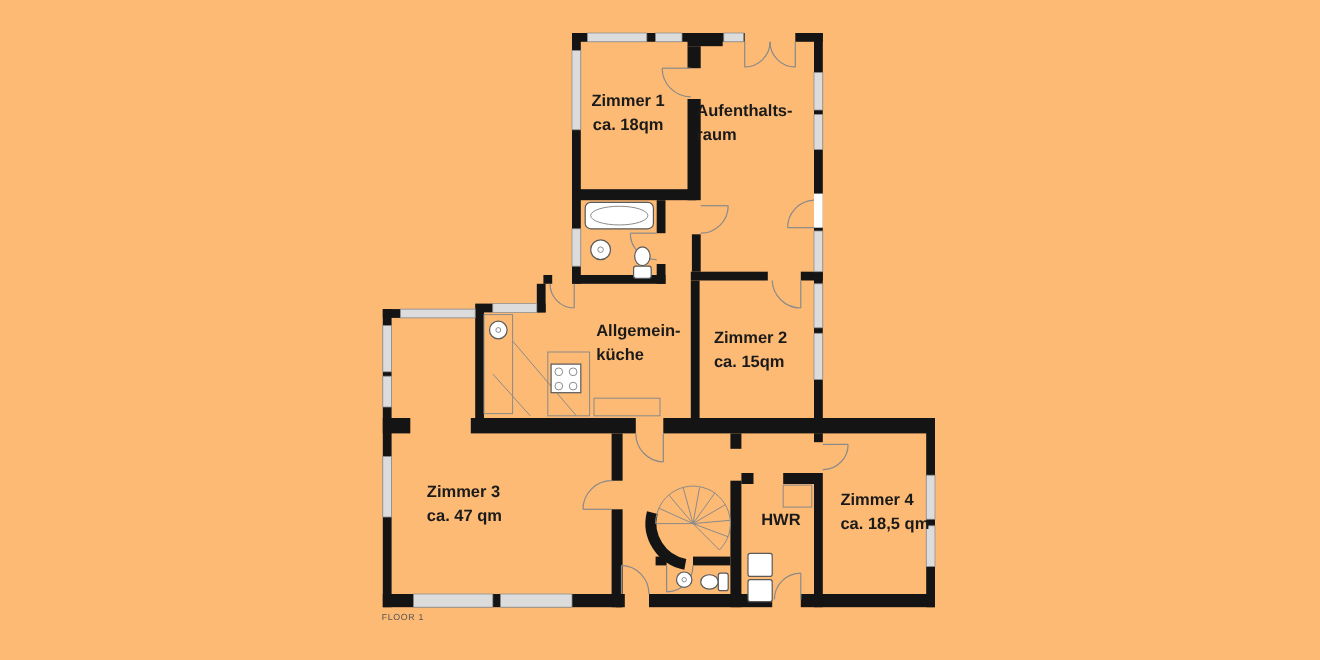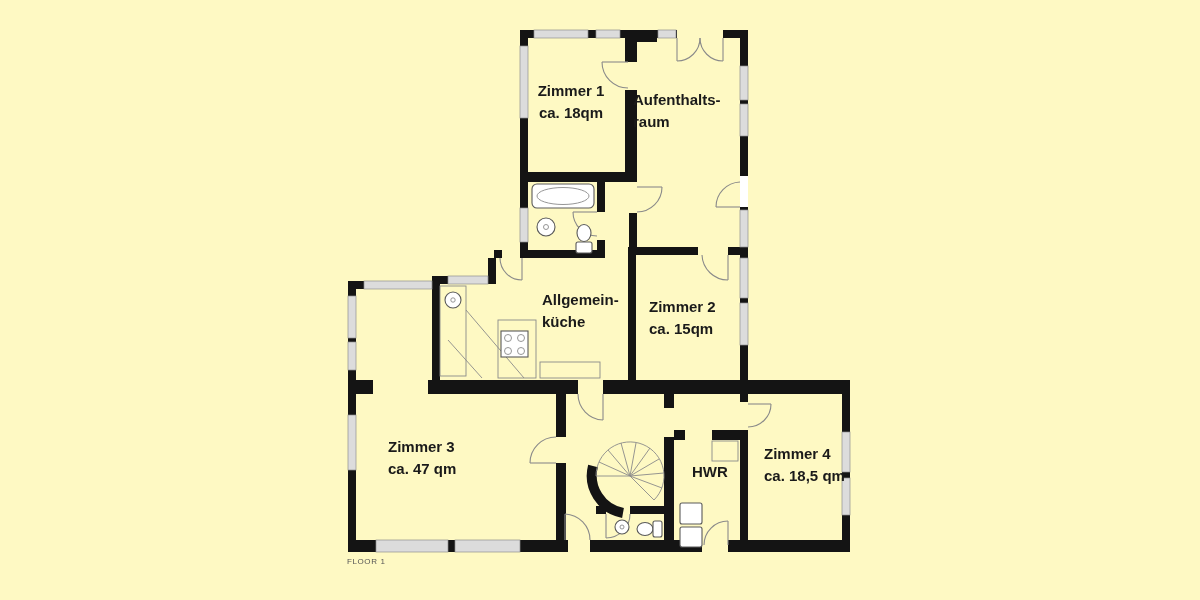--- a/index.html
+++ b/index.html
@@ -1,16 +1,16 @@
 <!DOCTYPE html>
 <html><head>
 <meta charset="utf-8">
 <style>
   html,body{margin:0;padding:0;background:#ffffff;}
-  .canvas{position:relative;width:1200px;height:600px;background:#fef9c3;overflow:hidden;}
+  .canvas{position:relative;width:1200px;height:600px;background:#fdba74;overflow:hidden;}
   svg{display:block;}
   .wall{fill:#141414;}
   .win{fill:#dcdcdc;stroke:#8f8f8f;stroke-width:0.7;}
   .door{stroke:#8a8a8a;fill:none;stroke-width:1.1;}
   .leaf{stroke:#8a8a8a;stroke-width:1.1;}
   .fx{fill:#ffffff;stroke:#5a5a5a;stroke-width:1.1;}
   .fxthin{fill:none;stroke:#8a8a8a;stroke-width:0.9;}
   .lbl{font-family:"Liberation Sans",sans-serif;font-size:15px;font-weight:bold;fill:#1a1a1a;}
   .flr{font-family:"Liberation Sans",sans-serif;font-size:8px;fill:#555555;letter-spacing:0.6px;}
 </style>

